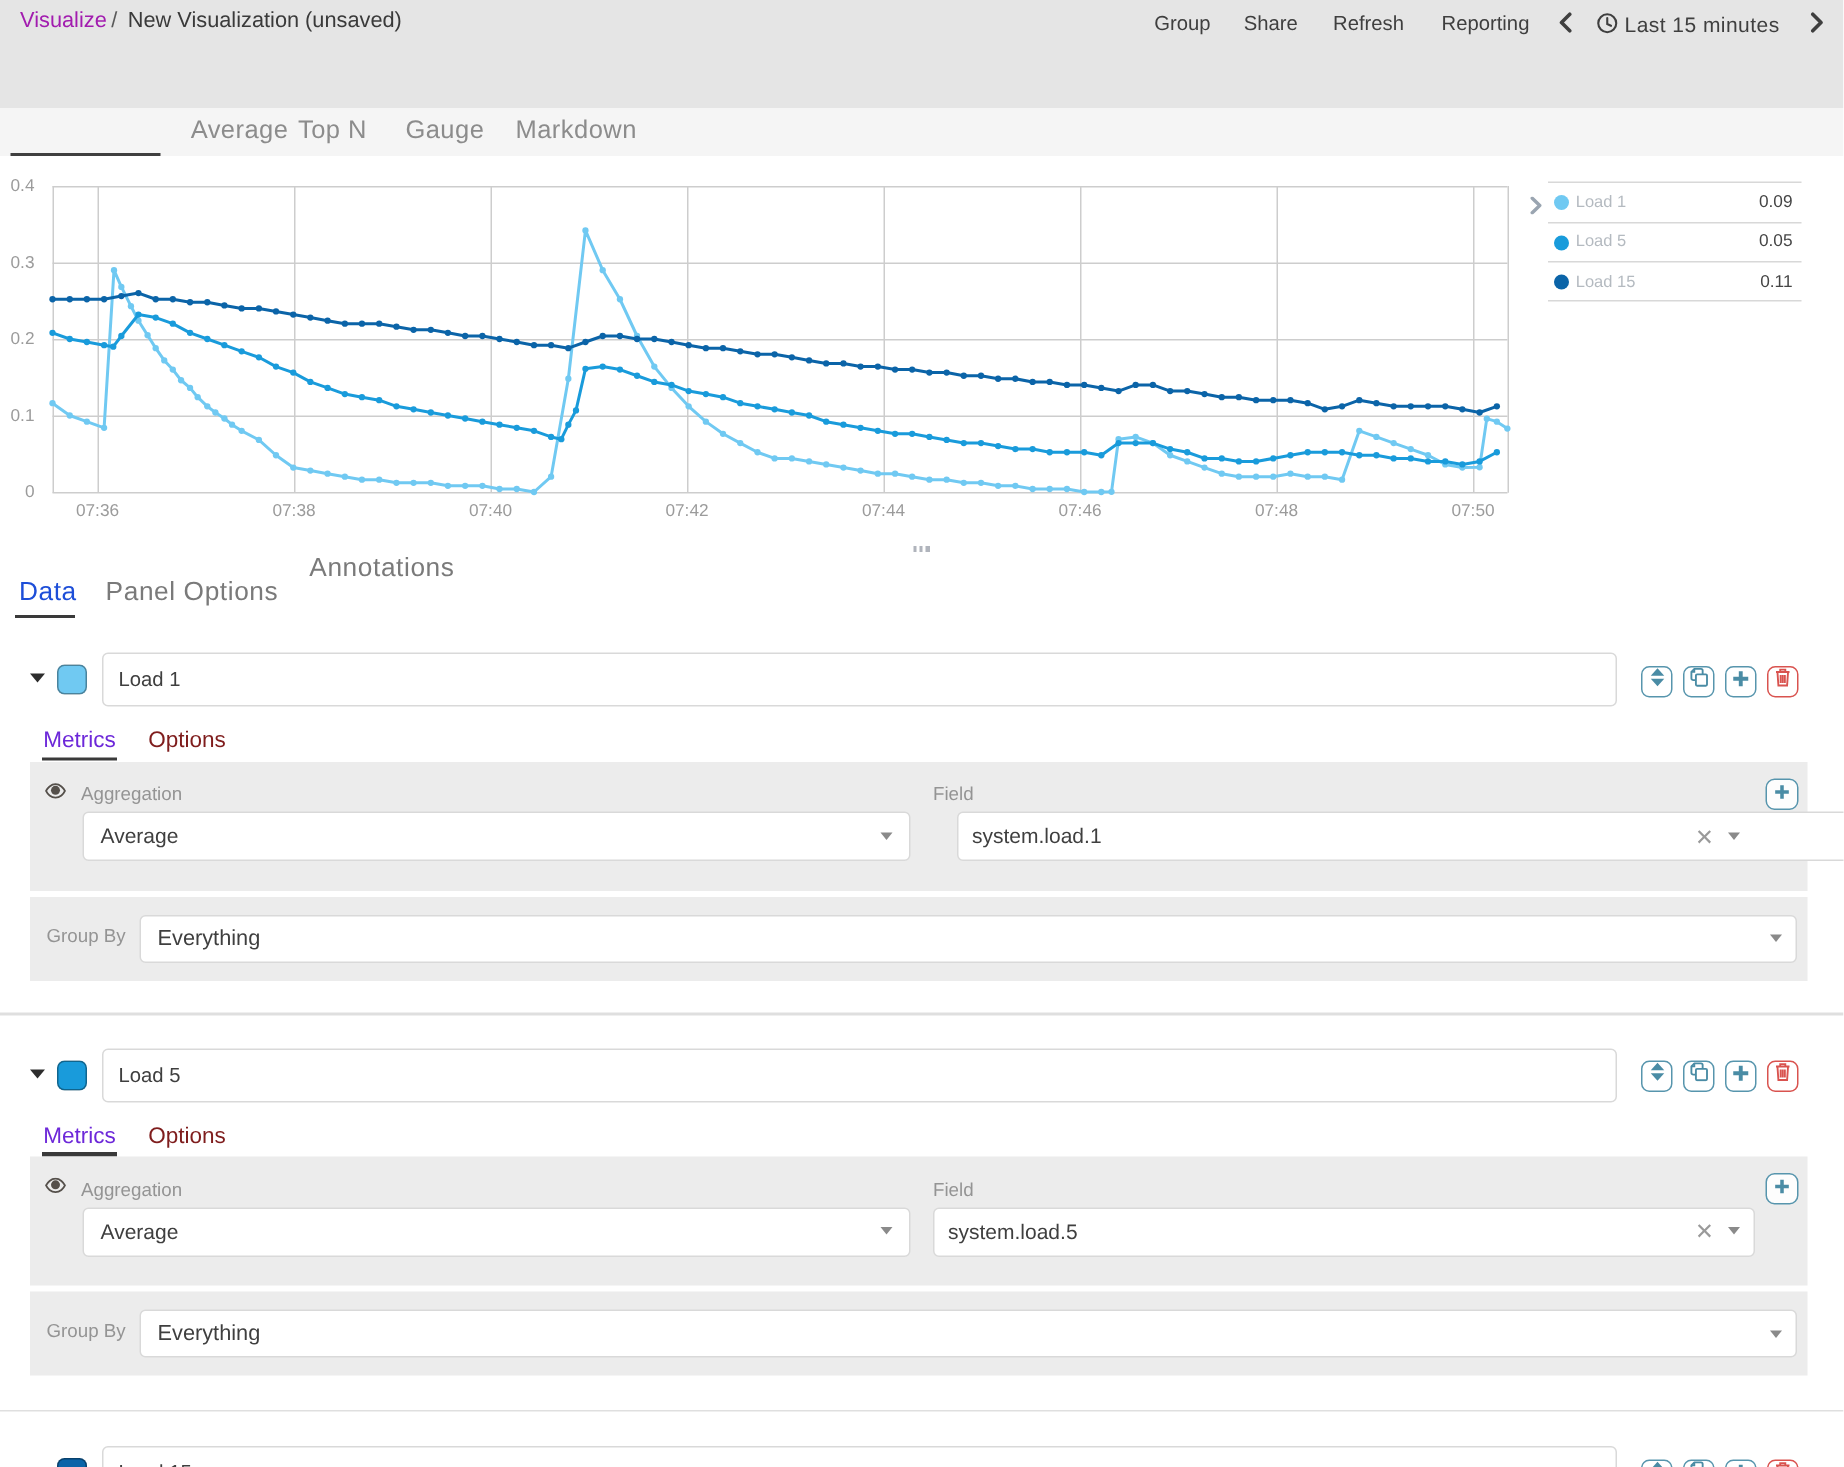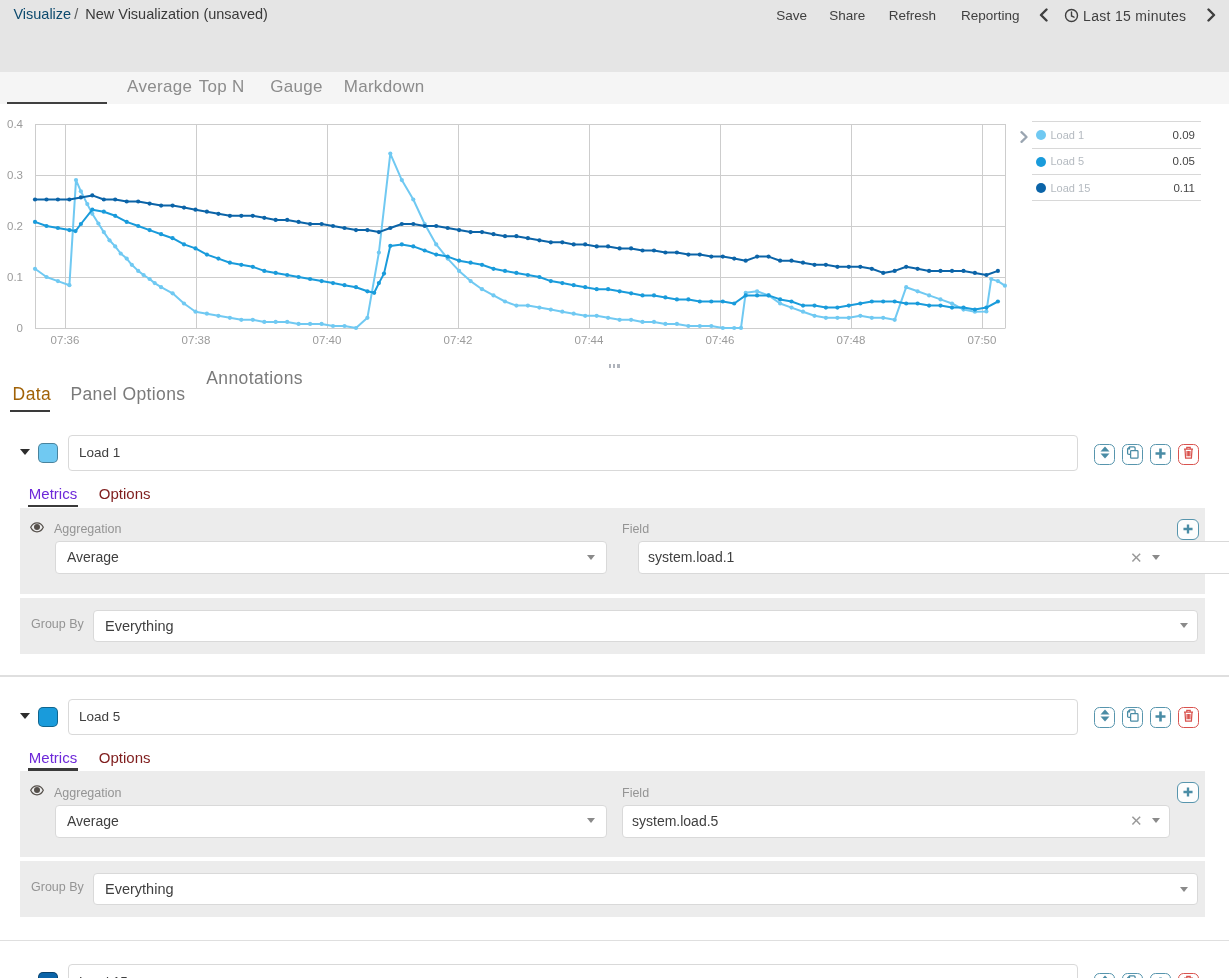--- a/index.html
+++ b/index.html
@@ -3,41 +3,41 @@
 <meta charset="utf-8">
 <style>
 * { margin:0; padding:0; box-sizing:border-box; }
 html,body { width:1229px; height:978px; background:#fff; overflow:hidden;
   font-family:"Liberation Sans", sans-serif; }
 body { position:relative; }
 .abs { position:absolute; }
 
 #header { left:0; top:0; width:1229px; height:72px; background:#e5e5e5; }
 #crumb { left:13.4px; top:5.5px; font-size:14.5px; color:#3a3a3a; }
-#crumb a { color:#0c4a6e; text-decoration:none; }
+#crumb a { color:#a21caf; text-decoration:none; }
 #crumb .sep { color:#5a5a5a; padding:0 7px 0 3px; }
 #nav { right:13px; top:6.5px; font-size:13.5px; color:#3f3f3f; }
 
 #vistabs { left:0; top:72px; width:1229px; height:32px; background:#f5f5f5; }
 .vtab { position:absolute; top:4.5px; font-size:17px; letter-spacing:0.3px; color:#8c8c8c; }
 .vtab.active { color:#4d7c0f;margin-top:44px; }
 #vtab-underline { position:absolute; left:7px; top:29.5px; width:100px; height:2.5px; background:#404040; }
 
 #chart { left:0; top:105px; width:1229px; height:260px; background:#fff; }
 
 .legrow { position:absolute; left:1031.5px; width:169.5px; height:26.4px; border-top:1px solid #d8d8d8; }
 .legdot { position:absolute; left:4px; top:8px; width:10.3px; height:10.3px; border-radius:50%; }
 .leglab { position:absolute; left:19px; top:6.5px; font-size:11px; color:#b4bac0; }
 .legval { position:absolute; right:6px; top:6.5px; font-size:11.5px; color:#454545; }
 
 #handle { left:608.7px; top:364px; width:14px; height:4.5px; }
 #handle i { display:block; float:left; width:2.6px; height:4px; margin-right:1.6px; background:#b0b4bc; }
 
 .etab { position:absolute; font-size:17.5px; letter-spacing:0.4px; color:#7a7a7a; }
-.etab.active { color:#a16207; }
+.etab.active { color:#1d4ed8; }
 
 .caret { width:0; height:0; border-left:5px solid transparent; border-right:5px solid transparent; border-top:6px solid #2d2d2d; }
 .swatch { width:20px; height:20px; border-radius:5px; border:1px solid rgba(0,0,0,0.35); }
 .nameinput { width:1010px; height:36px; border:1px solid #d9d9d9; border-radius:4px; background:#fff;
   font-size:13.5px; color:#3f3f3f; line-height:34px; padding-left:10px; }
 .btn { width:21px; height:21px; border-radius:5.5px; background:#fff; }
 .btn.teal { border:1px solid #5795ad; }
 .btn.red { border:1px solid #d9534f; }
 .stab { position:absolute; font-size:15px; color:#7f1d1d; }
 .stab.active { color:#6d28d9; }
@@ -50,21 +50,21 @@
 .xmark { position:absolute; font-size:15px; color:#9a9a9a; }
 .plusbtn { position:absolute; width:22px; height:21px; background:#fdfdfd; border:1px solid #5795ad; border-radius:6px; }
 .sepline { position:absolute; left:0; width:1229px; height:1.8px; background:#dfdfdf; }
 svg text { font-family:"Liberation Sans", sans-serif; }
 </style>
 </head>
 <body>
 <div class="abs" id="header"></div>
 <div class="abs" id="crumb"><a>Visualize</a><span class="sep">/</span><span>New Visualization (unsaved)</span></div>
 <div class="abs" id="nav" style="width:440px; height:20px;">
-    <span style="position:absolute; right:409px; top:1px;">Save</span>
+    <span style="position:absolute; right:409px; top:1px;">Group</span>
     <span style="position:absolute; right:350.8px; top:1px;">Share</span>
     <span style="position:absolute; right:280px; top:1px;">Refresh</span>
     <span style="position:absolute; right:196.4px; top:1px;">Reporting</span>
     <span style="position:absolute; right:167.6px; top:1px;"><svg width="9" height="14" viewBox="0 0 9 14" style="vertical-align:-2px;">
         <path d="M7.5 1.5 L2 7 L7.5 12.5" fill="none" stroke="#3f3f3f" stroke-width="2.4" stroke-linecap="round" stroke-linejoin="round"></path>
       </svg></span>
     <span style="position:absolute; right:29.6px; top:1px; white-space:nowrap; font-size:14px; letter-spacing:0.3px;"><svg width="15" height="15" viewBox="0 0 15 15" style="vertical-align:-2.5px;">
         <circle cx="7.5" cy="7.5" r="6" fill="none" stroke="#3f3f3f" stroke-width="1.4"></circle>
         <path d="M7.5 4 L7.5 8 L10 9.2" fill="none" stroke="#3f3f3f" stroke-width="1.4" stroke-linecap="round"></path>
       </svg> Last 15 minutes</span>

